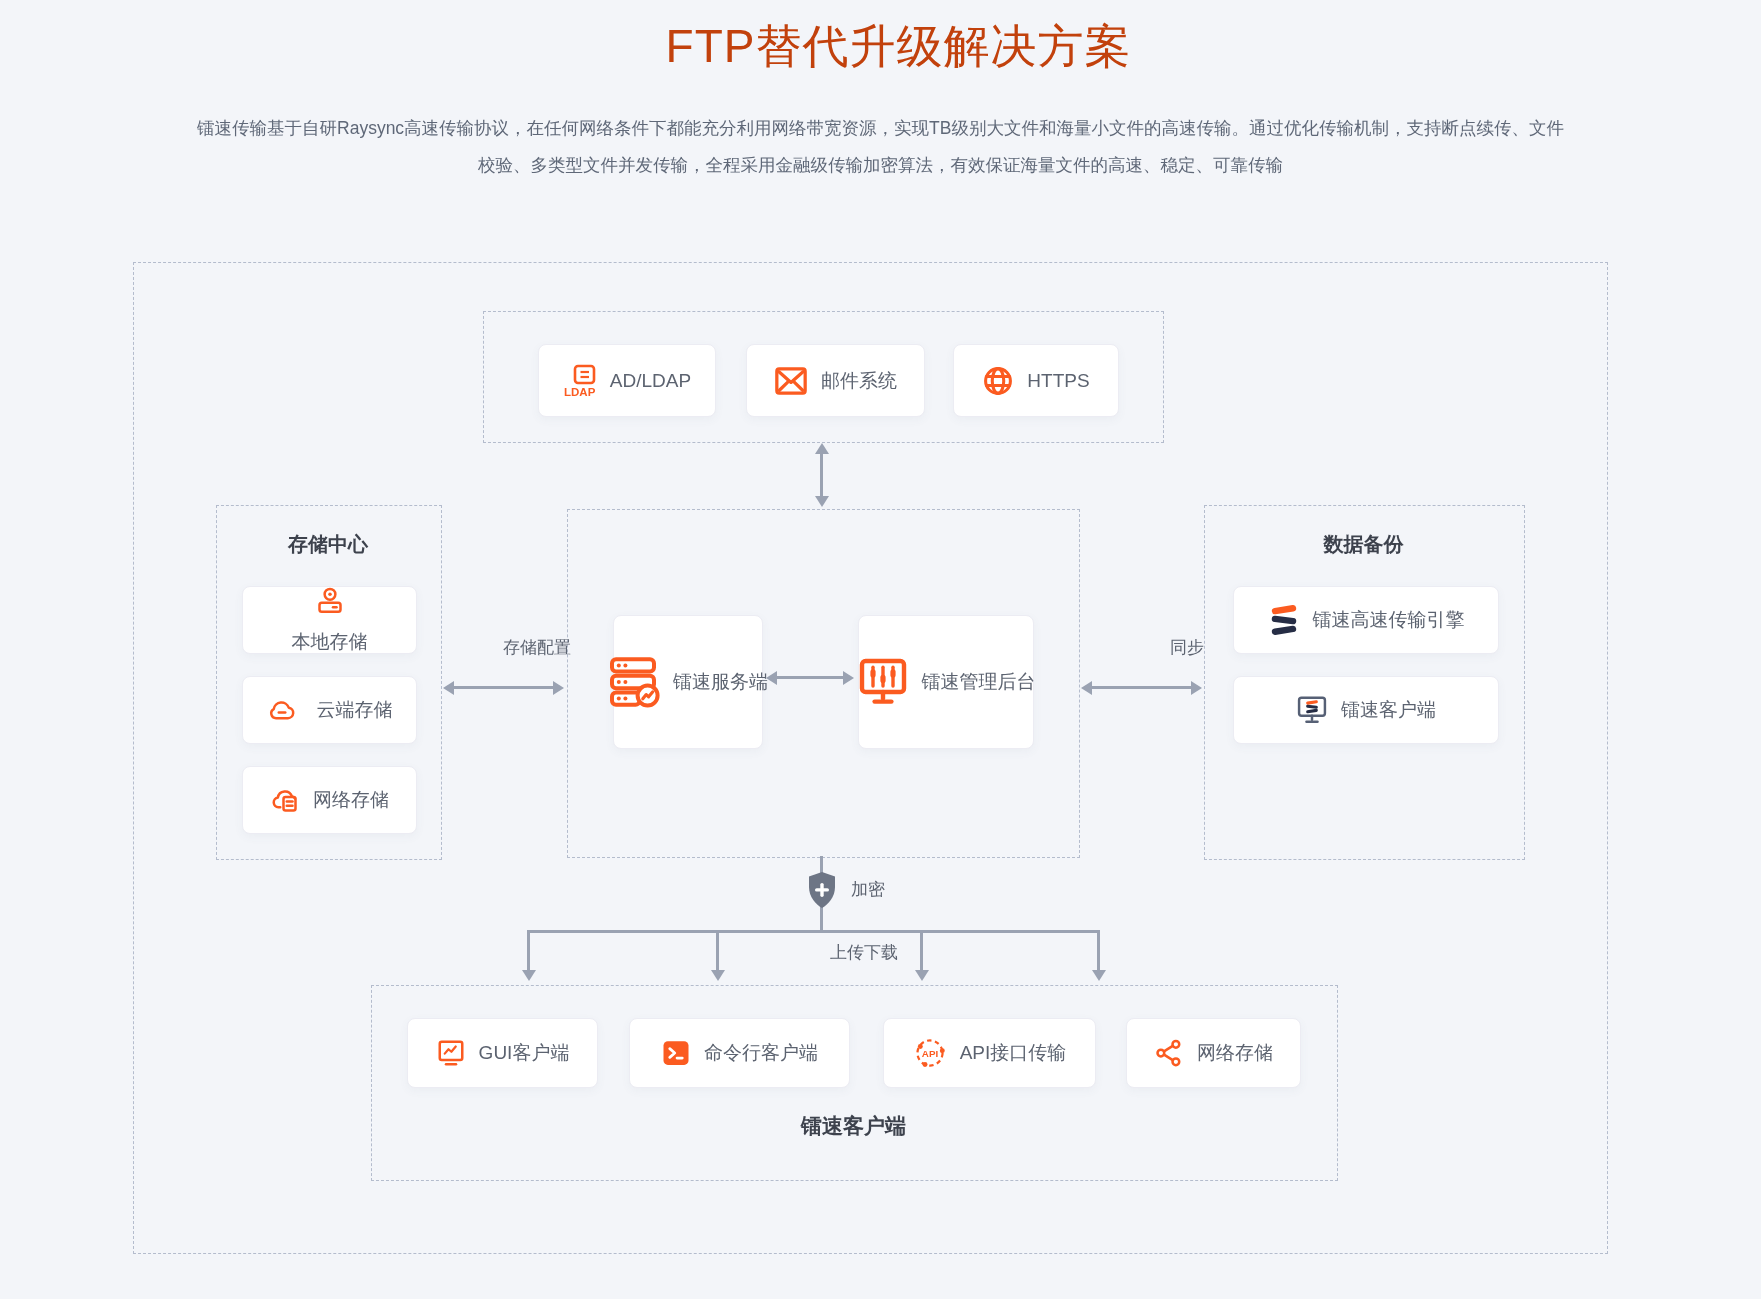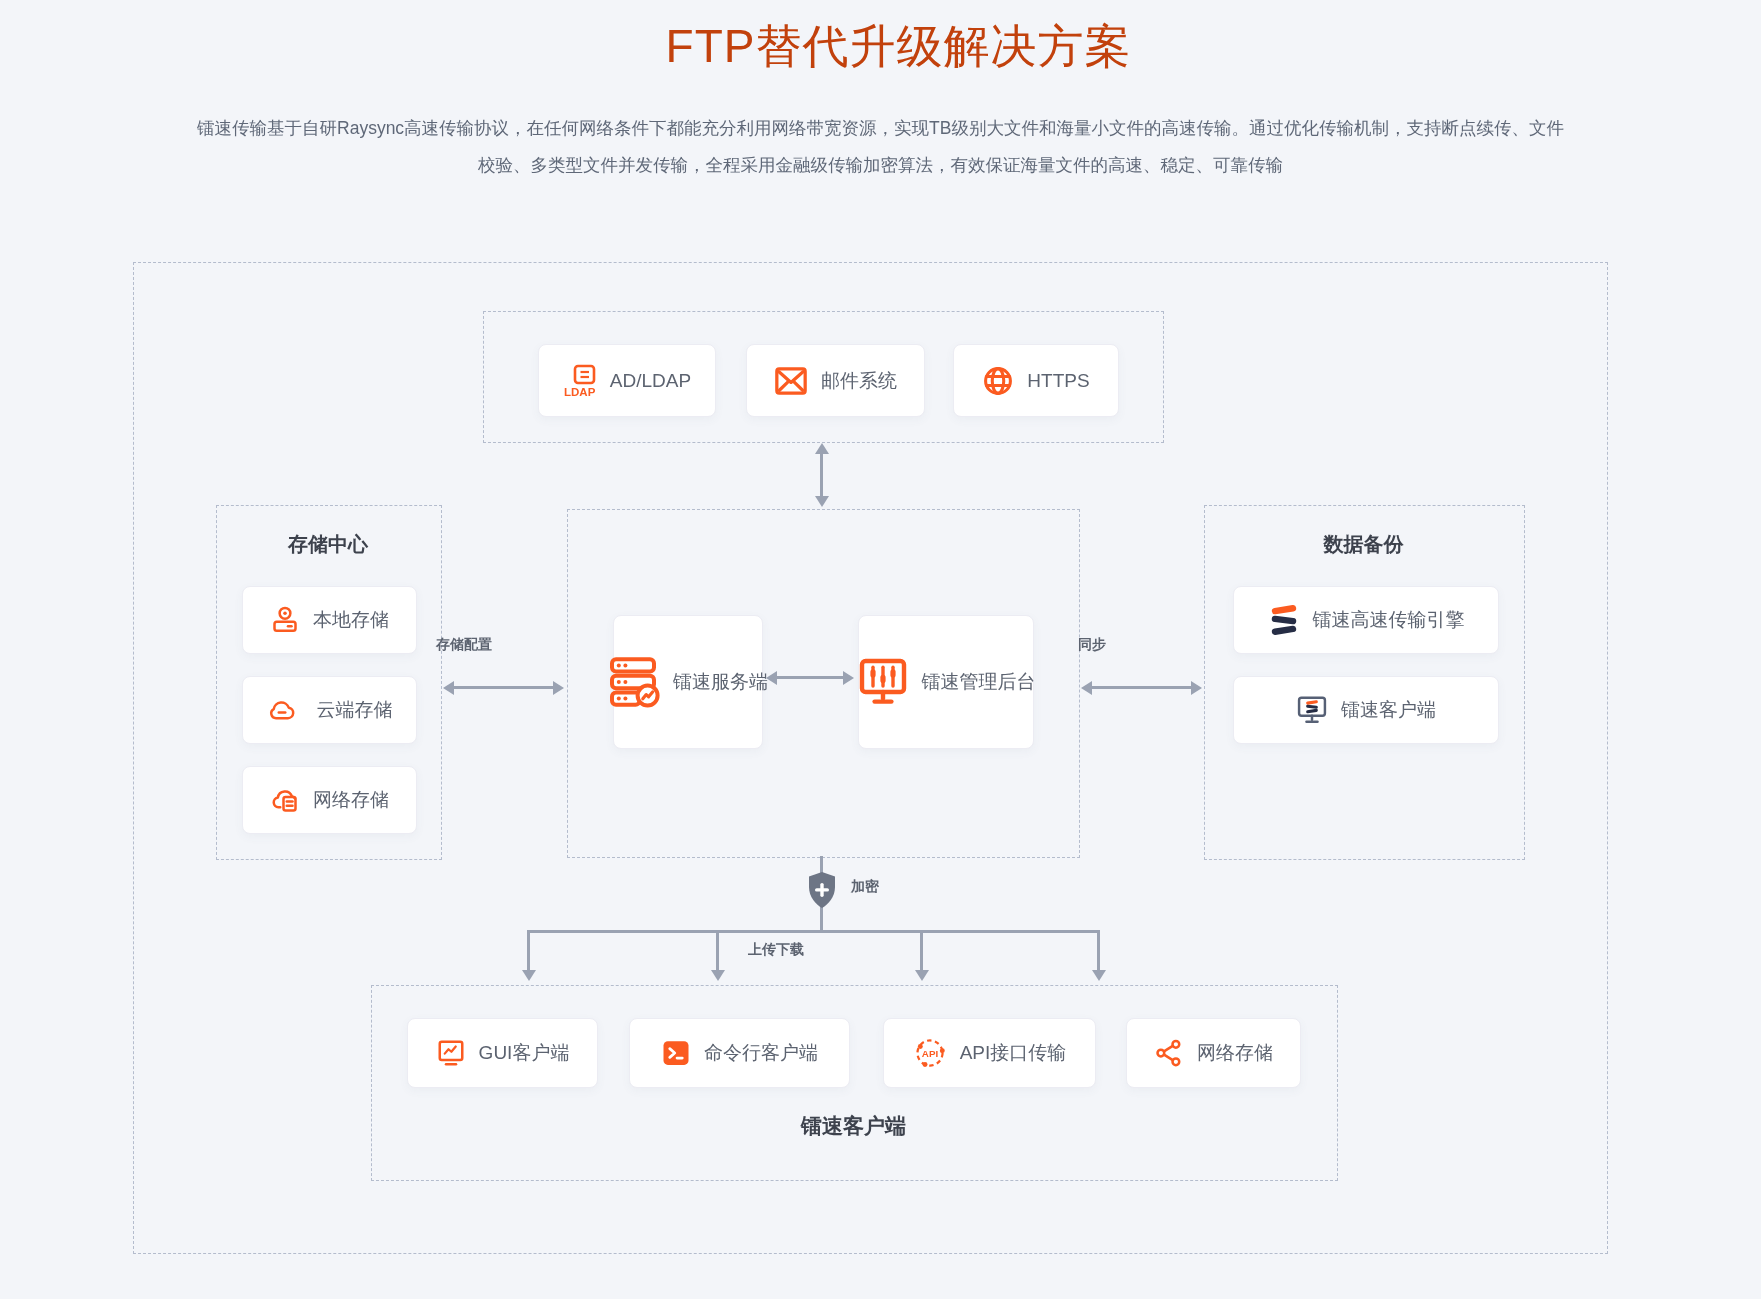--- a/index.html
+++ b/index.html
@@ -33,21 +33,21 @@
     background:#fff;border:1px solid #ececf3;border-radius:8px;
     box-shadow:0 3px 10px rgba(80,90,120,.05);
     display:flex;align-items:center;justify-content:center;gap:13px;
   }
   .card .lbl{font-size:19px;color:#5c6370;white-space:nowrap;}
   .vcard{flex-direction:row;text-align:center;}
   .vcard .lbl{font-size:19px;}
   
   .sec-title{font-size:20px;font-weight:700;color:#3d424d;text-align:center;}
   .bottom-title{font-size:21px;font-weight:700;color:#3d424d;text-align:center;}
-  .conn-lbl{font-size:14px;color:#5c6370;text-align:left;white-space:nowrap;font-weight:bold;}
+  .conn-lbl{font-size:17px;color:#5c6370;text-align:right;white-space:nowrap;}
   
   .line{background:#9aa2b2;}
   .tri{width:0;height:0;position:absolute;}
   .tri-up{border-left:7px solid transparent;border-right:7px solid transparent;border-bottom:11px solid #9aa2b2;}
   .tri-down{border-left:7px solid transparent;border-right:7px solid transparent;border-top:11px solid #9aa2b2;}
   .tri-left{border-top:7px solid transparent;border-bottom:7px solid transparent;border-right:11px solid #9aa2b2;}
   .tri-right{border-top:7px solid transparent;border-bottom:7px solid transparent;border-left:11px solid #9aa2b2;}
   .arrow-h .line{position:absolute;left:9px;right:9px;top:7px;height:3px;}
   .arrow-h .tri-left{left:0;top:1.5px;}
   .arrow-h .tri-right{right:0;top:1.5px;}
@@ -106,21 +106,21 @@
 </div>
 
 <div class="abs arrow-v" style="left:813px;top:443px;width:17px;height:64px;">
   <div class="line"></div>
     <div class="tri tri-up"></div>
     <div class="tri tri-down"></div>
 </div>
 
 <div class="abs sec-title" style="left:216px;top:531px;width:224px;font-family:Liberation Serif, serif;">存储中心</div>
 
-<div class="abs card" style="left:242px;top:586px;width:173px;height:66px;">
+<div class="abs card" style="left:242px;top:586px;width:173px;height:66px;flex-direction:column;">
   <span>
     <svg width="30" height="30" viewBox="0 0 24 24" fill="none" stroke="#fb5b20" stroke-width="2" stroke-linecap="round">
       <circle cx="12" cy="6.6" r="4.3"></circle>
       <circle cx="12" cy="6.6" r="1.4" fill="#fb5b20" stroke="none"></circle>
       <rect x="3.6" y="13.3" width="16.8" height="7.2" rx="1.8"></rect>
       <line x1="14.4" y1="17" x2="17.2" y2="17"></line>
     </svg>
   </span>
   <span class="lbl">本地存储</span>
 </div>

